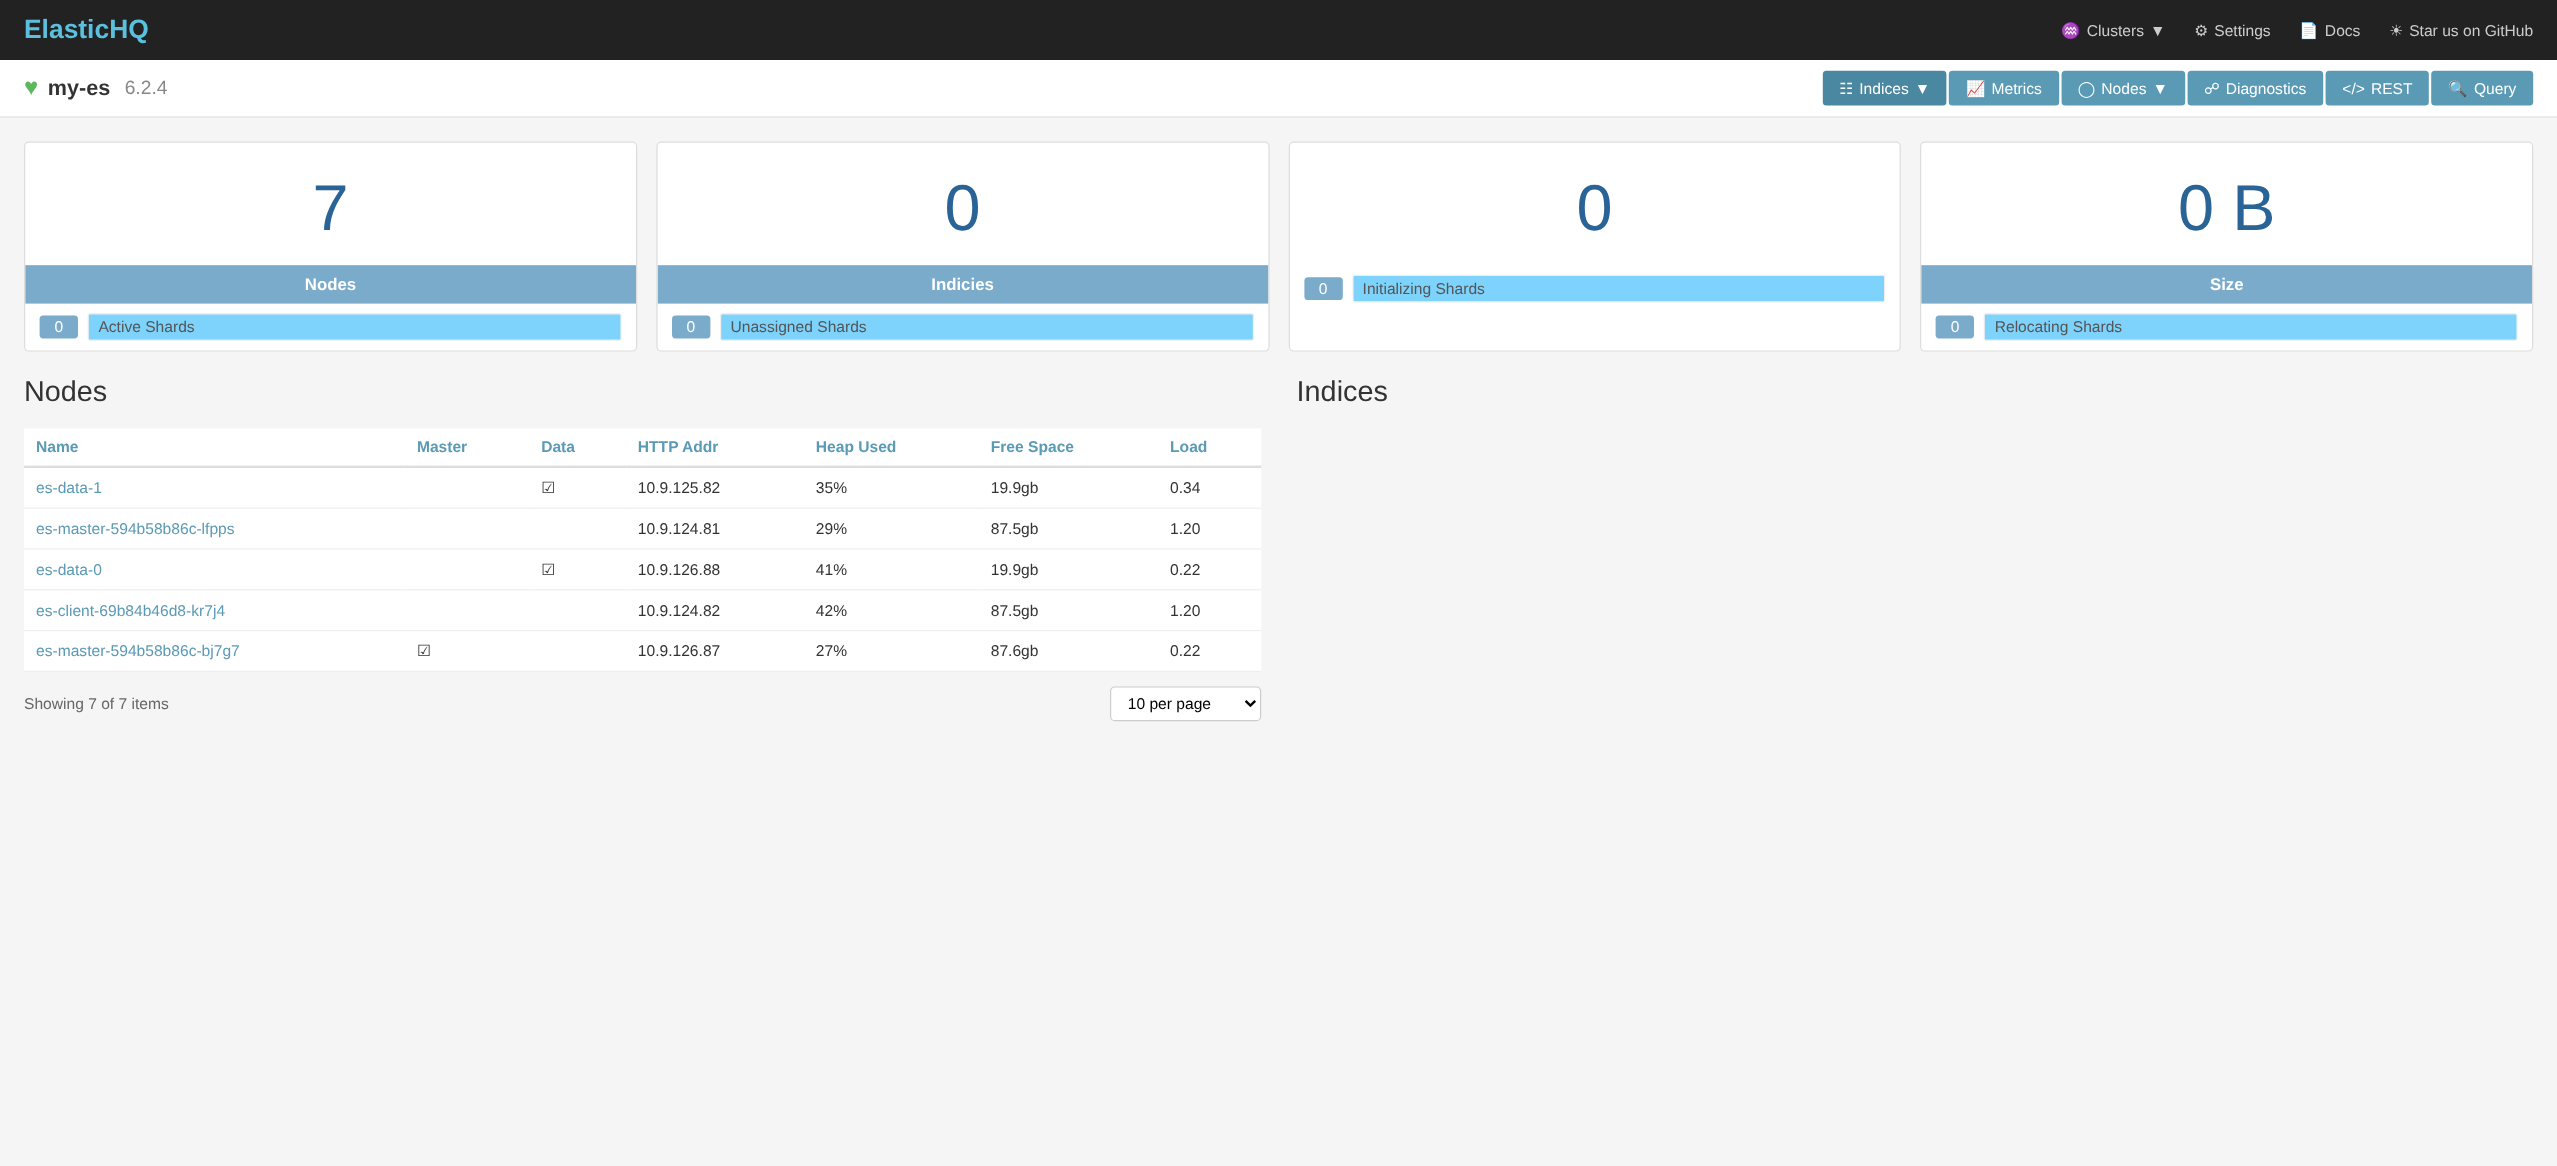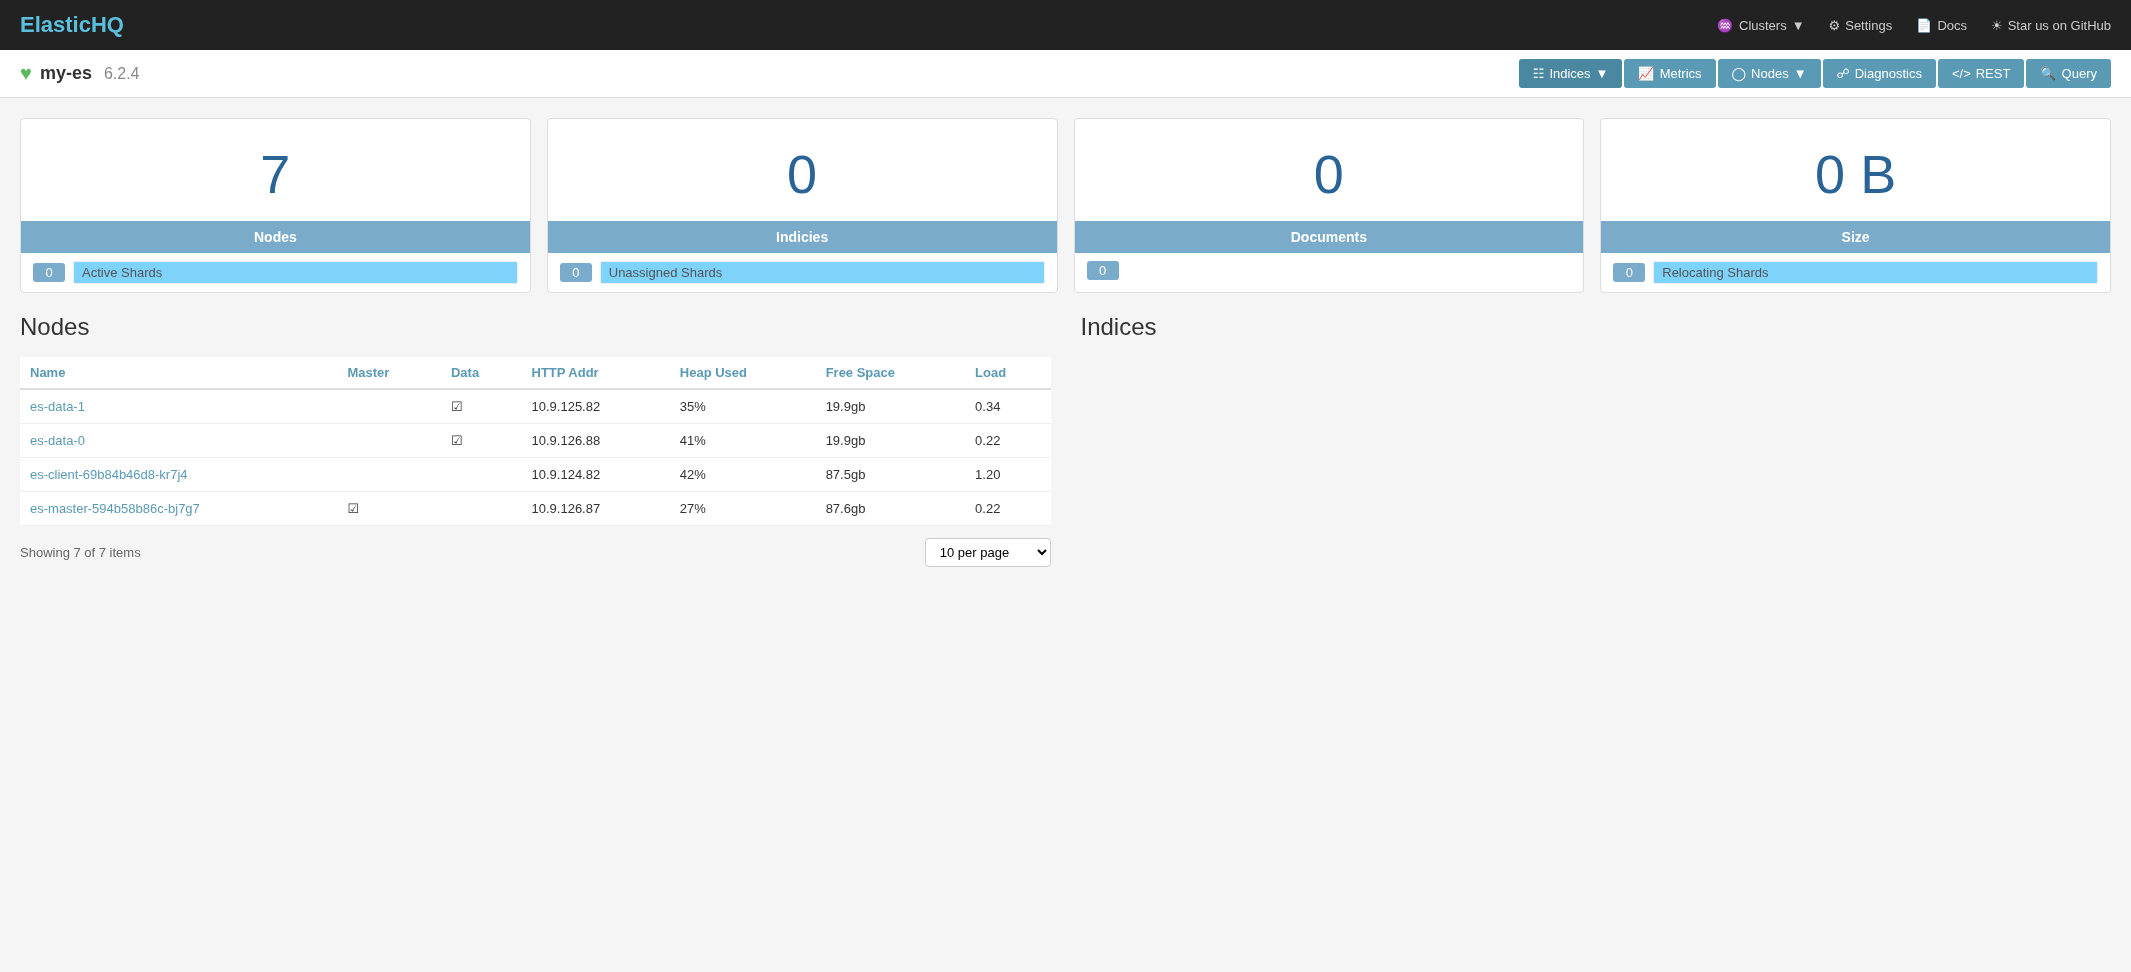--- a/index.html
+++ b/index.html
@@ -265,23 +265,23 @@
       <div class="stat-card-value">0</div>
       <div class="stat-card-label">Indicies</div>
       <div class="stat-card-sub">
         <span class="sub-badge">0</span>
         <span class="sub-label">Unassigned Shards</span>
       </div>
     </div>
 
     <div class="stat-card">
       <div class="stat-card-value">0</div>
-      <div class="stat-card-label">Documents</div>
       <div class="stat-card-sub">
         <span class="sub-badge">0</span>
+        <span class="sub-label">Initializing Shards</span>
       </div>
     </div>
 
     <div class="stat-card">
       <div class="stat-card-value">0 B</div>
       <div class="stat-card-label">Size</div>
       <div class="stat-card-sub">
         <span class="sub-badge">0</span>
         <span class="sub-label">Relocating Shards</span>
       </div>
@@ -308,20 +308,29 @@
         <tr>
               <td><a href="#" class="node-link">es-data-1</a></td>
               <td></td>
               <td>☑</td>
               <td>10.9.125.82</td>
               <td>35%</td>
               <td>19.9gb</td>
               <td>0.34</td>
             </tr>
             <tr>
+              <td><a href="#" class="node-link">es-master-594b58b86c-lfpps</a></td>
+              <td></td>
+              <td></td>
+              <td>10.9.124.81</td>
+              <td>29%</td>
+              <td>87.5gb</td>
+              <td>1.20</td>
+            </tr>
+            <tr>
               <td><a href="#" class="node-link">es-data-0</a></td>
               <td></td>
               <td>☑</td>
               <td>10.9.126.88</td>
               <td>41%</td>
               <td>19.9gb</td>
               <td>0.22</td>
             </tr>
             <tr>
               <td><a href="#" class="node-link">es-client-69b84b46d8-kr7j4</a></td>

